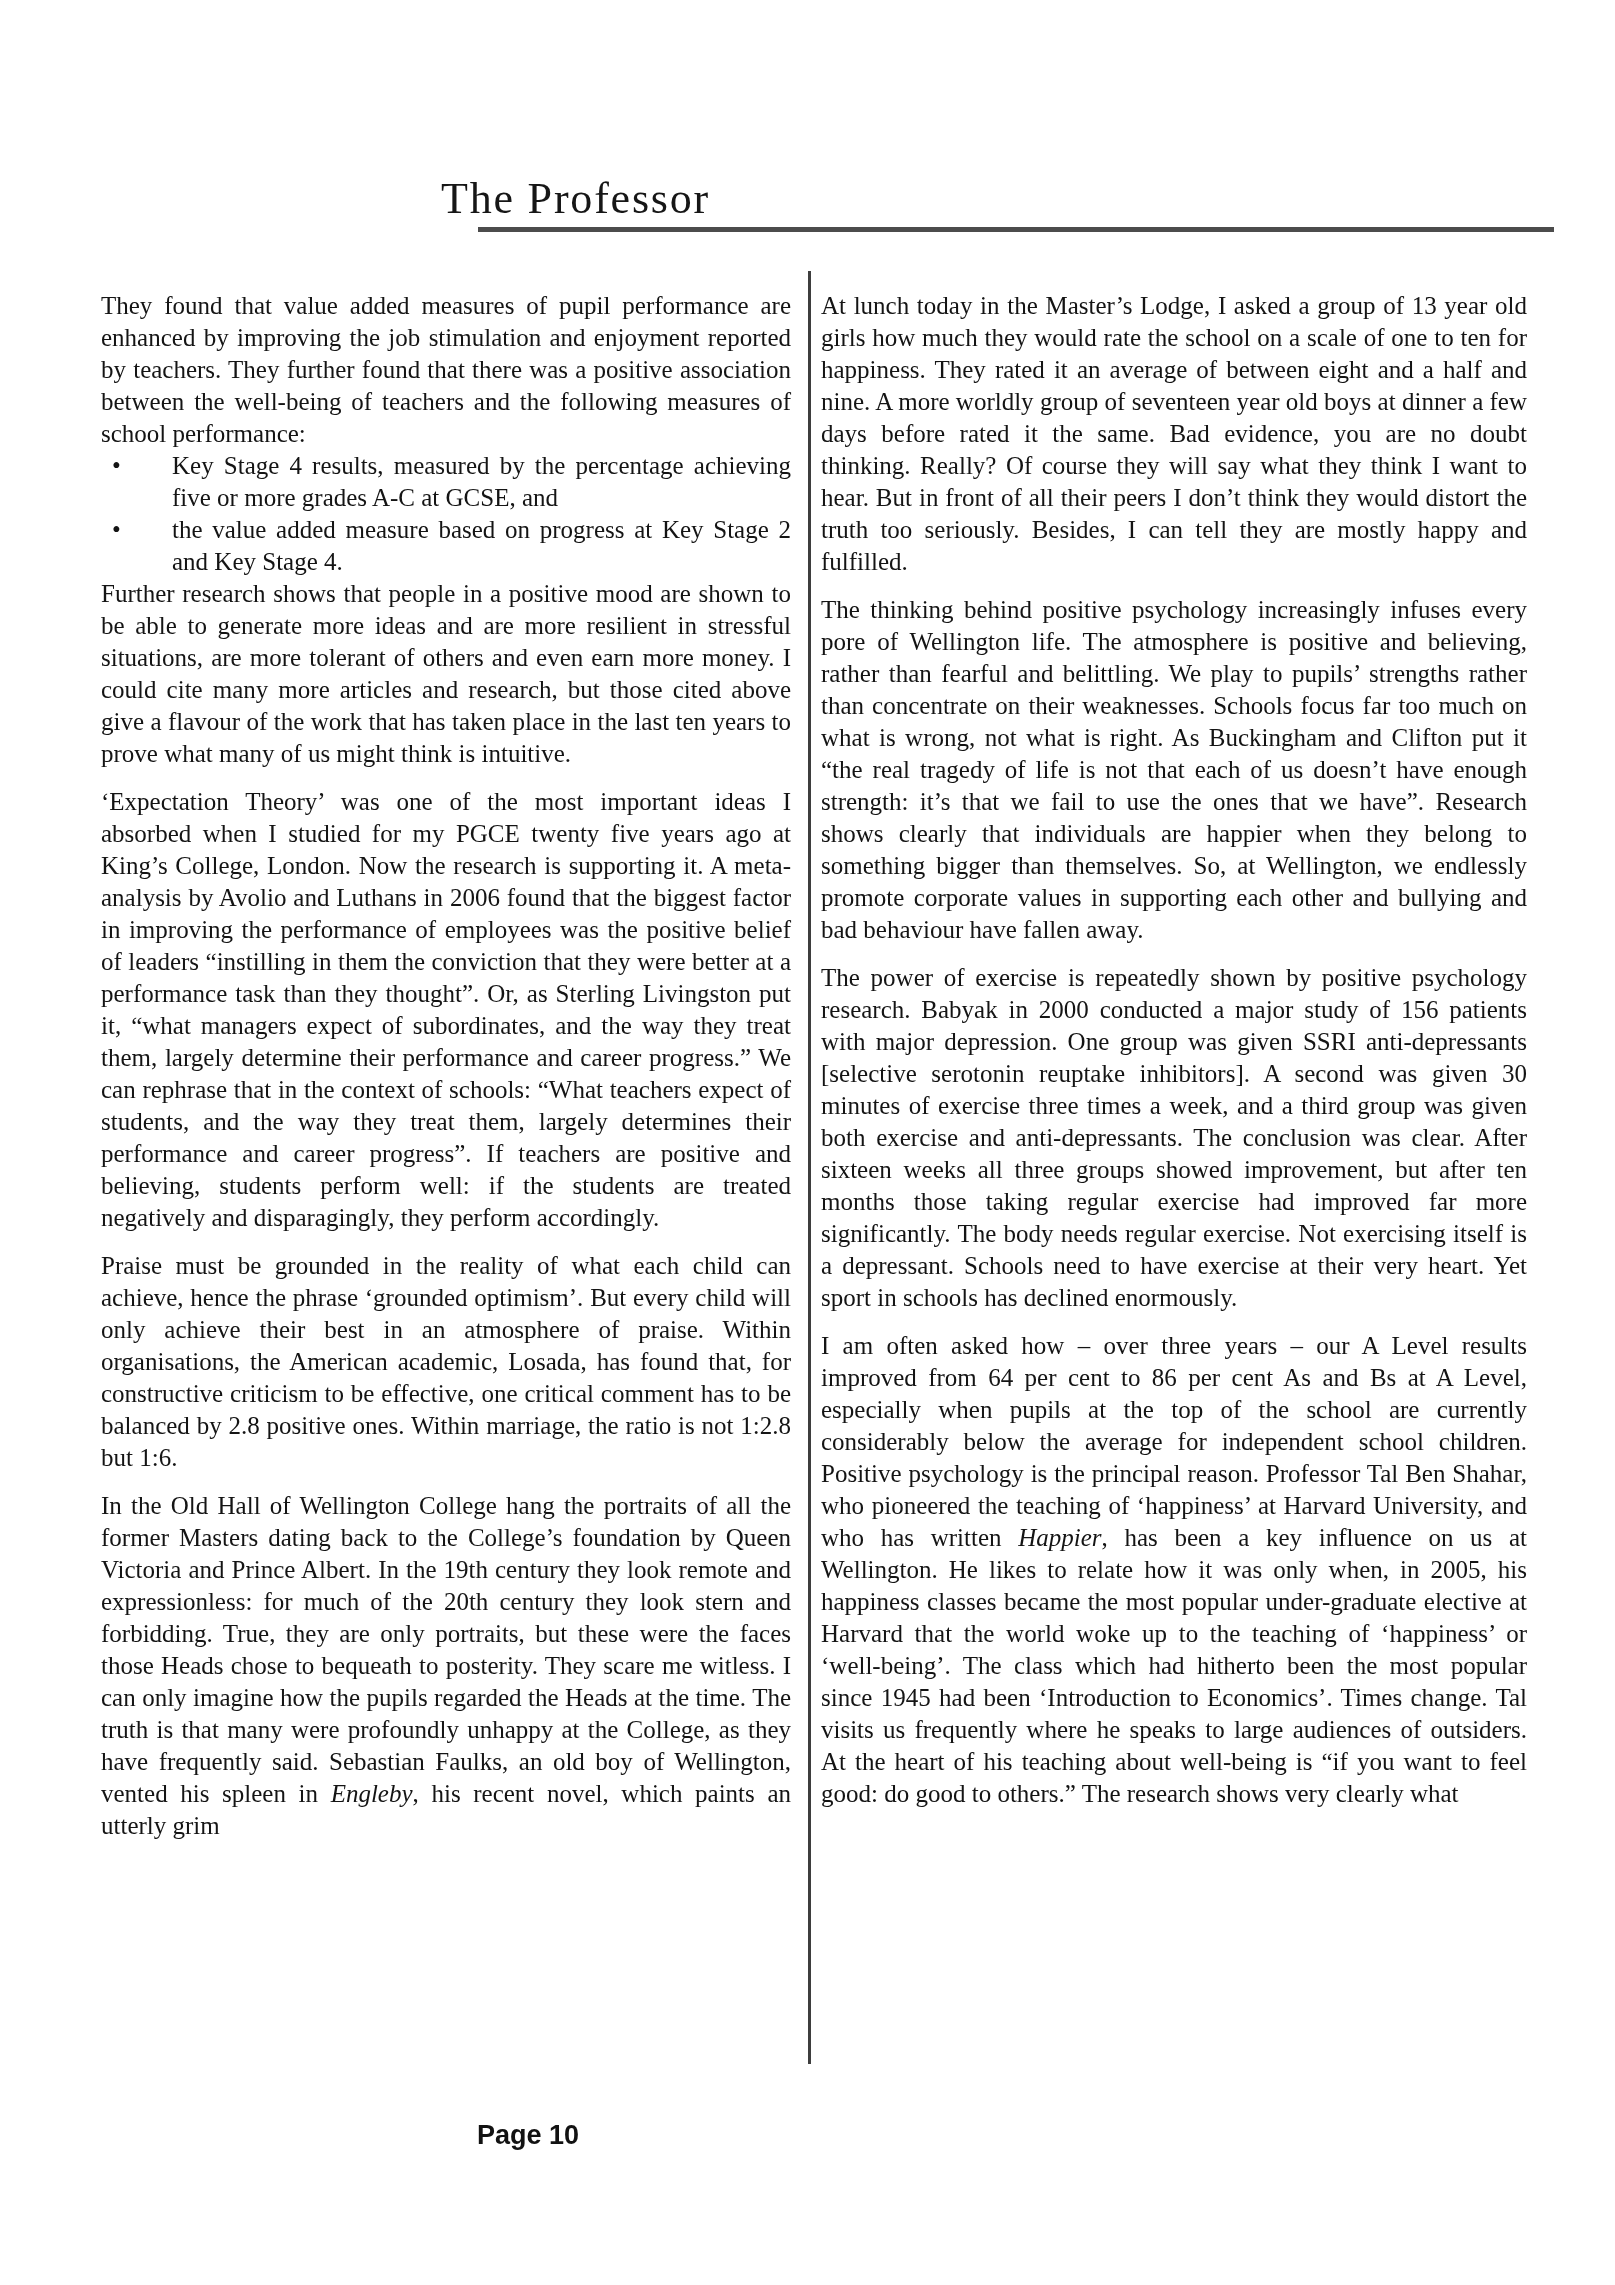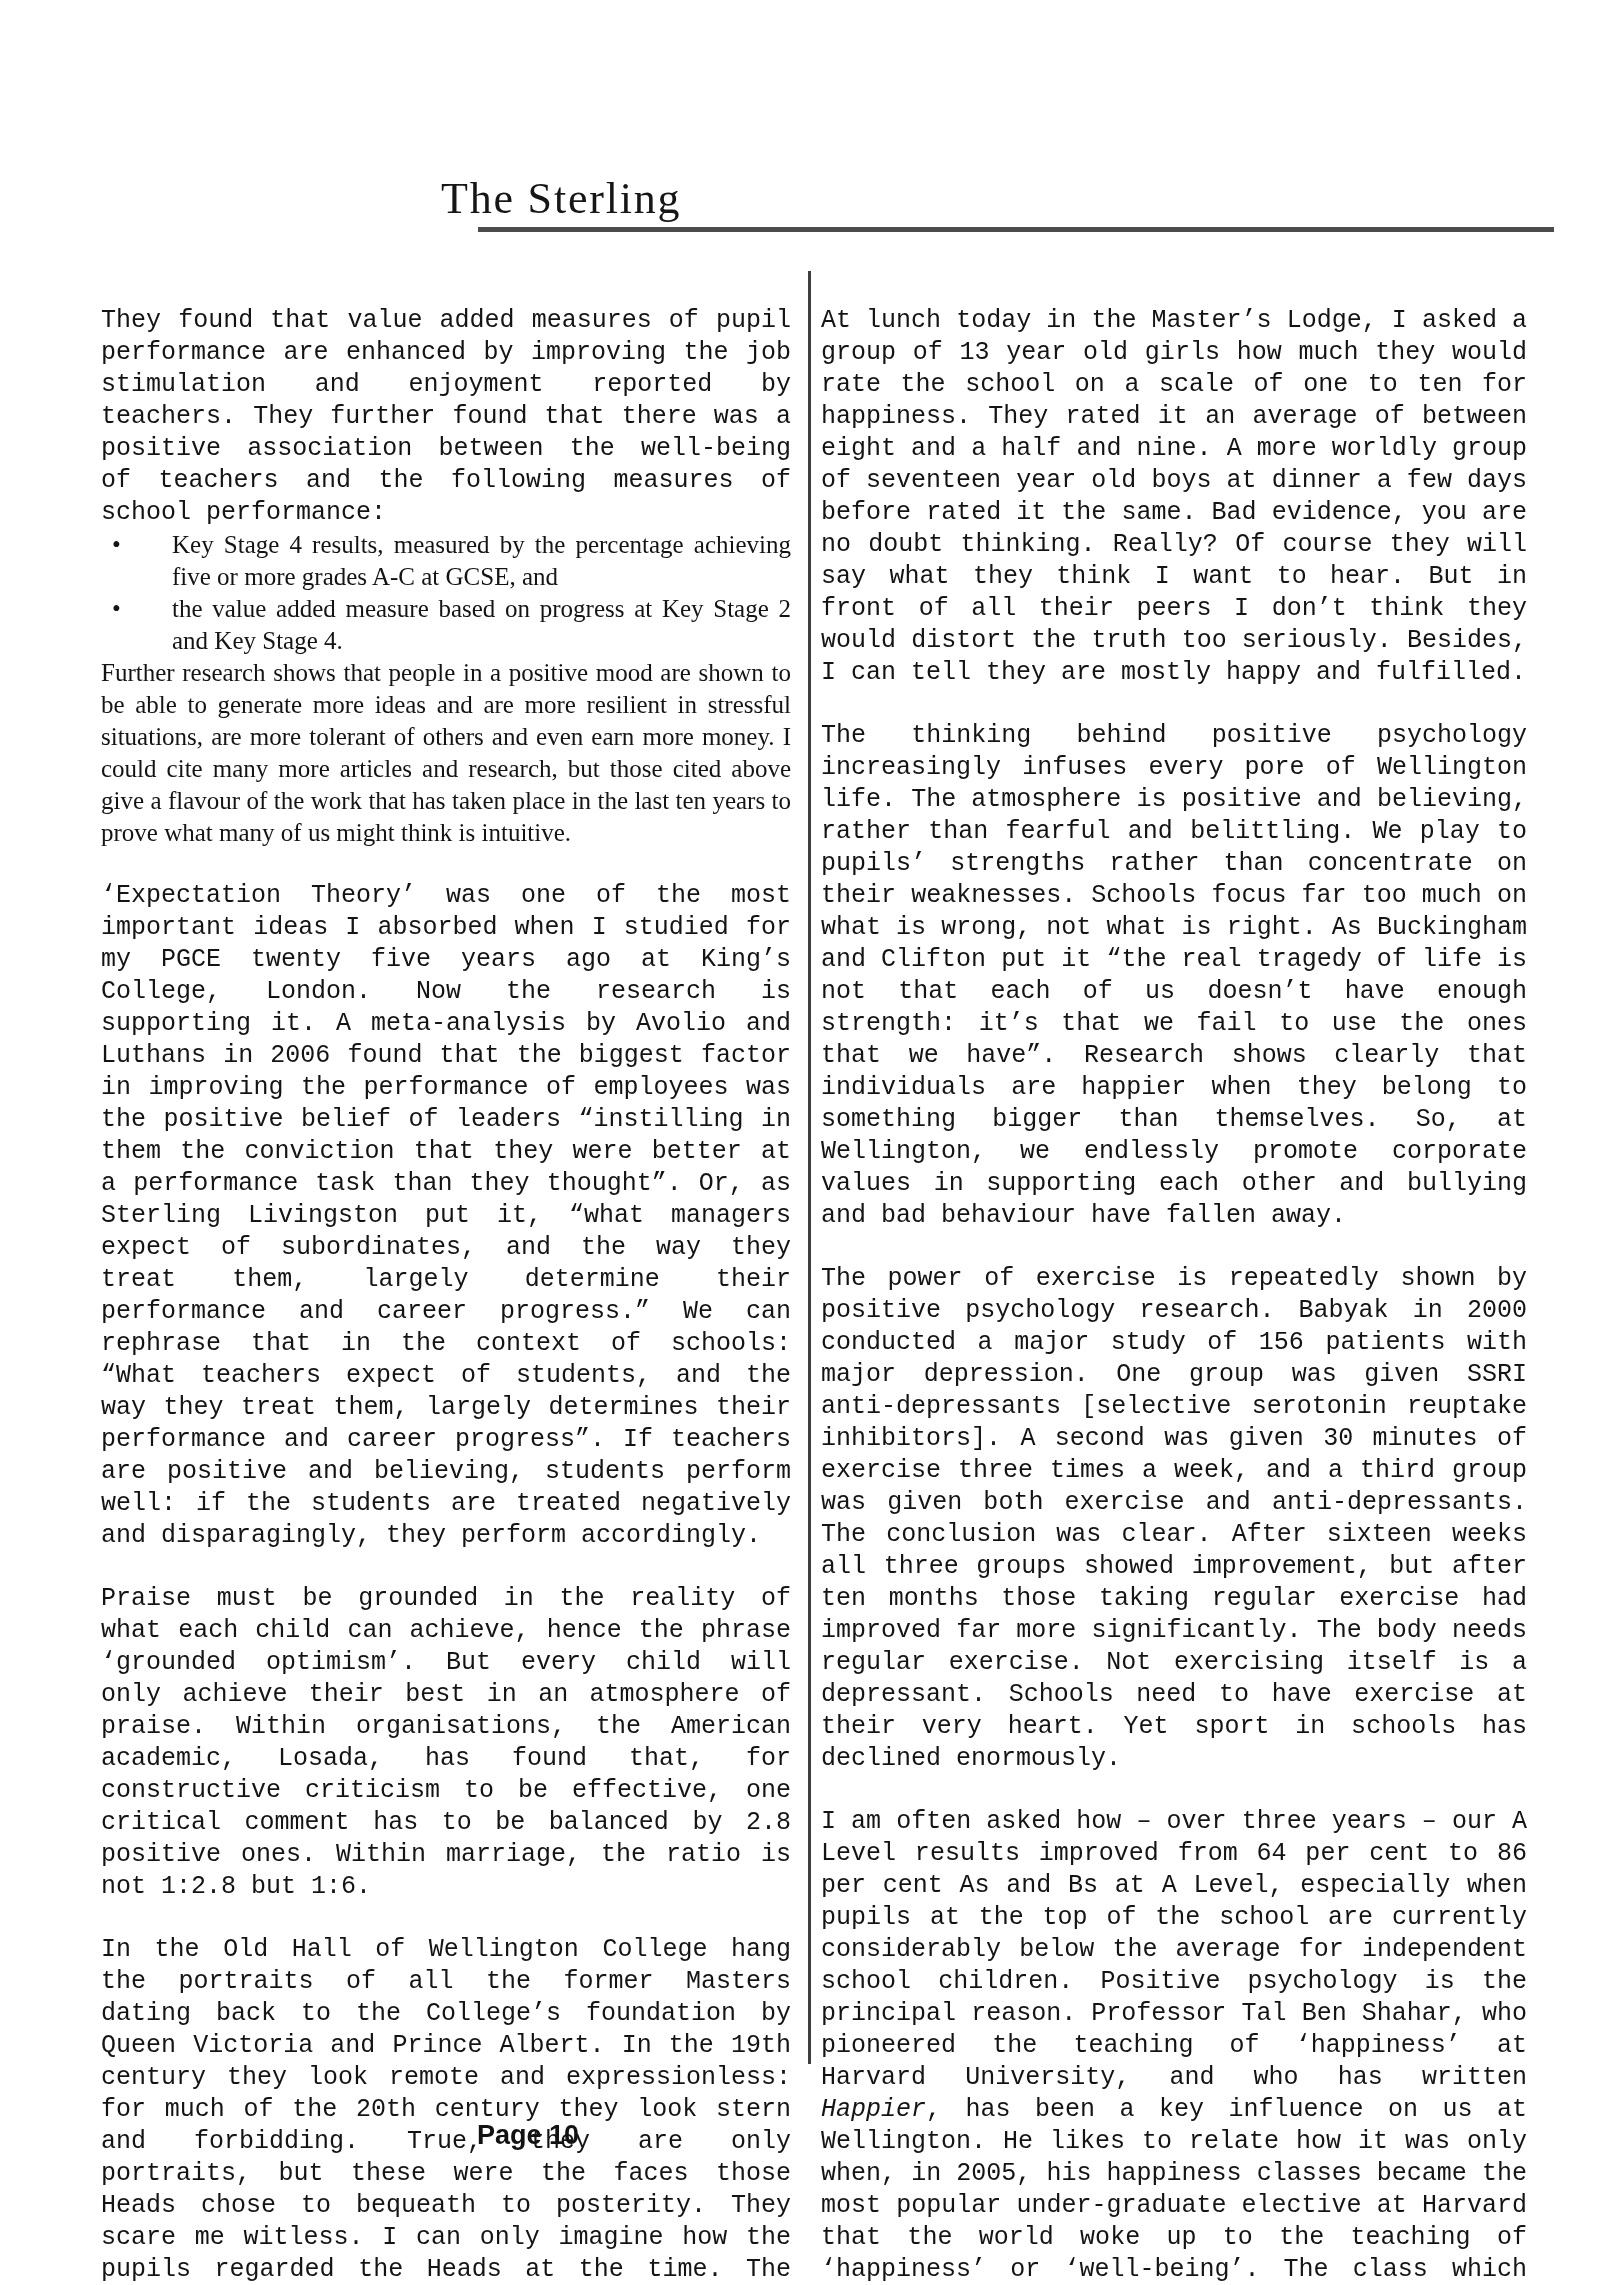--- a/index.html
+++ b/index.html
@@ -42,21 +42,21 @@
   .col {
     position: absolute;
     top: 274px;
     font-size: 25px;
     line-height: 32px;
     text-align: justify;
   }
   .col-left  { left: 101px; width: 690px; }
   .col-right { left: 821px; width: 706px; }
   .para { margin: 0; }
-  .gap  { margin-top: 31px; font-family: Liberation Mono, monospace; }
+  .gap  { margin-top: 16px; }
   .note { font-size: 22px; }
   em { font-style: italic; }
   .bullet-list { margin: 0; }
   .bullet-item { display: flex; }
   .bullet-marker {
     flex: 0 0 56px;
     padding-left: 11px;
     box-sizing: border-box;
     text-align: left;
   }
@@ -70,21 +70,21 @@
     font-size: 27px;
     color: #121212;
     white-space: nowrap;
     text-align: center;
   }
 </style>
 </head>
 <body>
 
 <div class="page">
-  <div class="masthead">The Sterling</div>
+  <div class="masthead">The Professor</div>
   <div class="title-rule"></div>
   <div class="column-divider"></div>
   <div class="col col-left" id="left-col">
       <p class="para gap"><span>They found that value added measures of pupil performance are enhanced by improving the job stimulation and enjoyment reported by teachers. They further found that there was a positive association between the well-being of teachers and the following measures of school performance:</span></p>
       <div class="bullet-list">
         <div class="bullet-item">
           <span class="bullet-marker">•</span>
           <span class="bullet-text"><span>Key Stage 4 results, measured by the percentage achieving five or more grades A-C at GCSE, and</span></span>
         </div>
         <div class="bullet-item">

